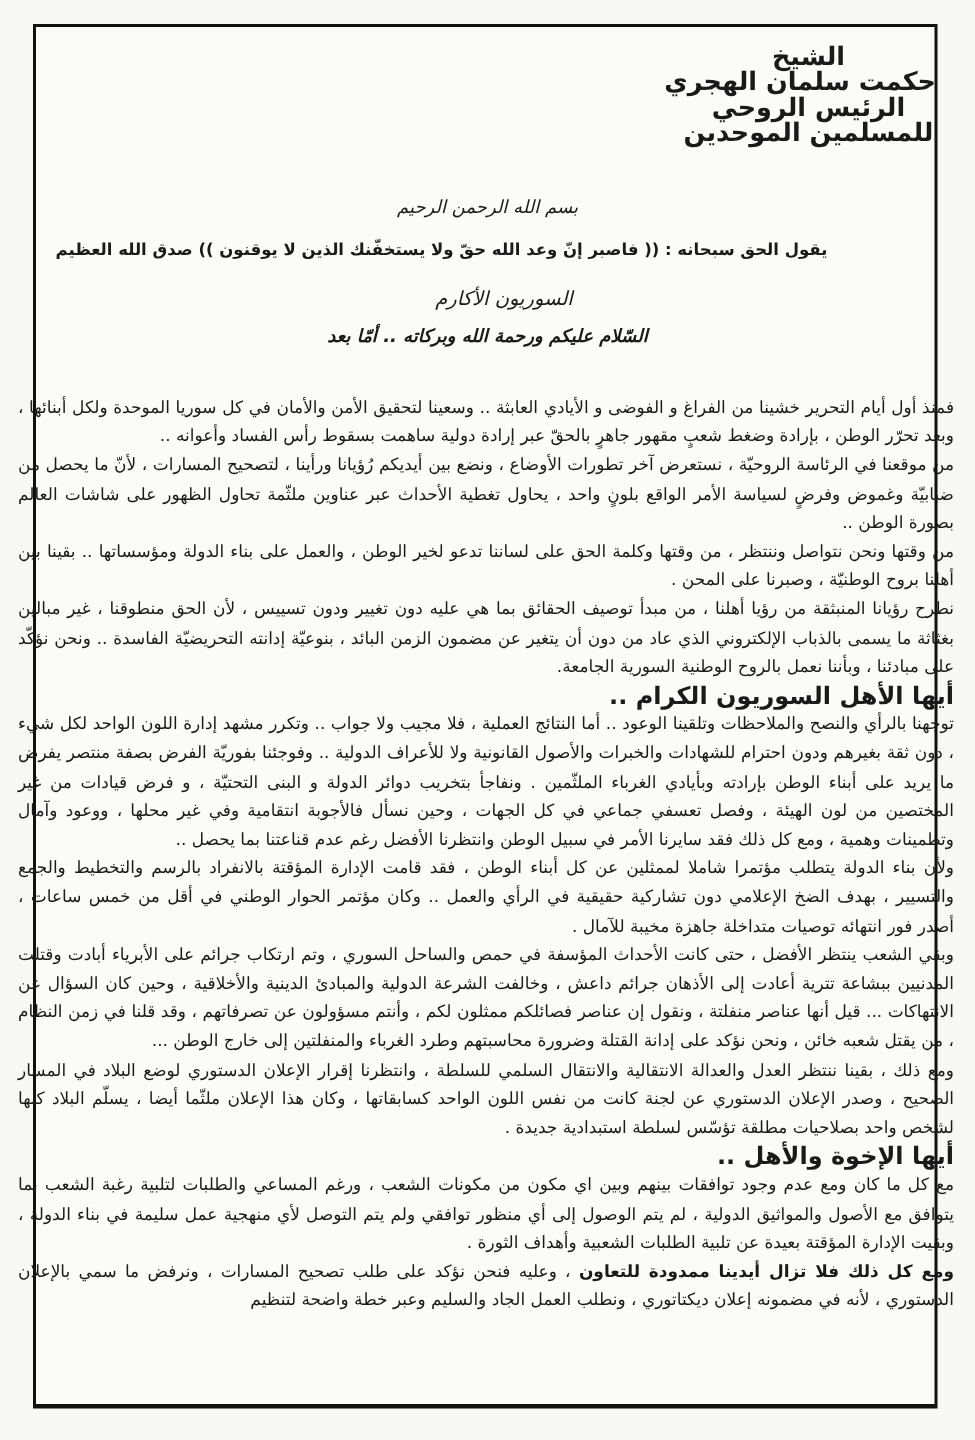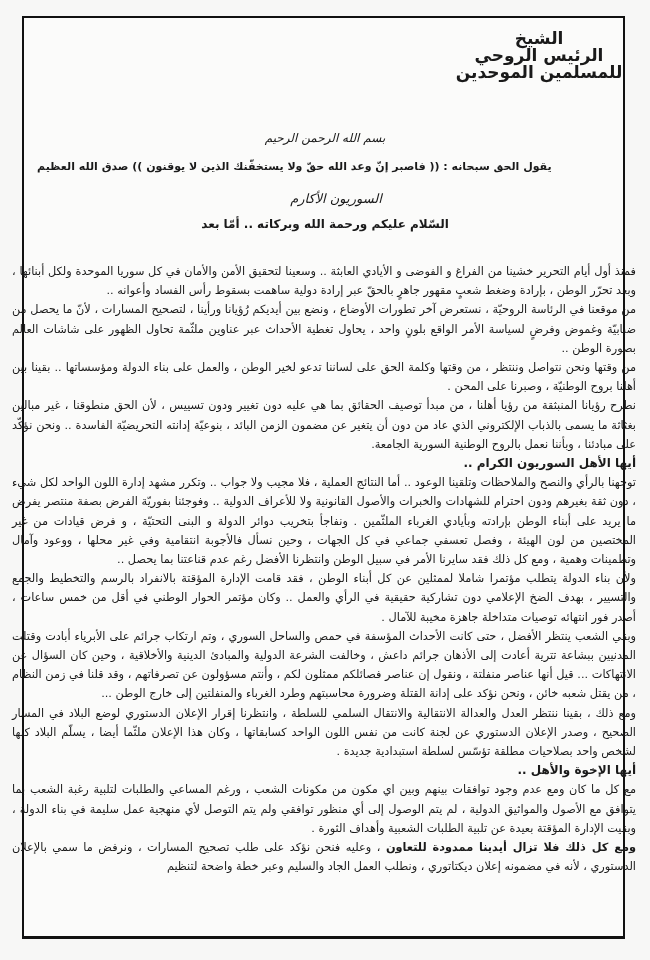--- a/index.html
+++ b/index.html
@@ -71,49 +71,51 @@
     padding-left: 22px;
   }
   .greeting {
     position: absolute;
     left: 0; right: 0;
     top: 217px;
     text-align: center;
     direction: rtl;
     font-weight: bold;
     font-size: 12px;
+    font-style: italic;
   }
   .body-text {
     position: absolute;
     left: 12px;
     right: 14px;
     top: 262px;
     direction: rtl;
     text-align: justify;
     font-size: 11.3px;
     line-height: 19.2px;
   }
   .body-text p {
     margin: 0;
     text-align: justify;
     text-align-last: right;
   }
   .body-text .heading {
     font-weight: bold;
-    font-size: 12px;
+    font-size: 16px;
   }
   .body-text b { font-weight: bold; }
 </style>
 </head>
 <body>
 
 <div class="frame"></div>
 
 <div class="sender">
   <div>الشيخ</div>
+  <div>حكمت سلمان الهجري</div>
   <div>الرئيس الروحي</div>
   <div>للمسلمين الموحدين</div>
 </div>
 
 <div class="basmala">بسم الله الرحمن الرحيم</div>
 <div class="verse">يقول الحق سبحانه : (( فاصبر إنّ وعد الله حقّ ولا يستخفّنك الذين لا يوقنون )) صدق الله العظيم</div>
 <div class="addressee">السوريون الأكارم</div>
 <div class="greeting">السّلام عليكم ورحمة الله وبركاته .. أمّا بعد</div>
 
 <div class="body-text">

